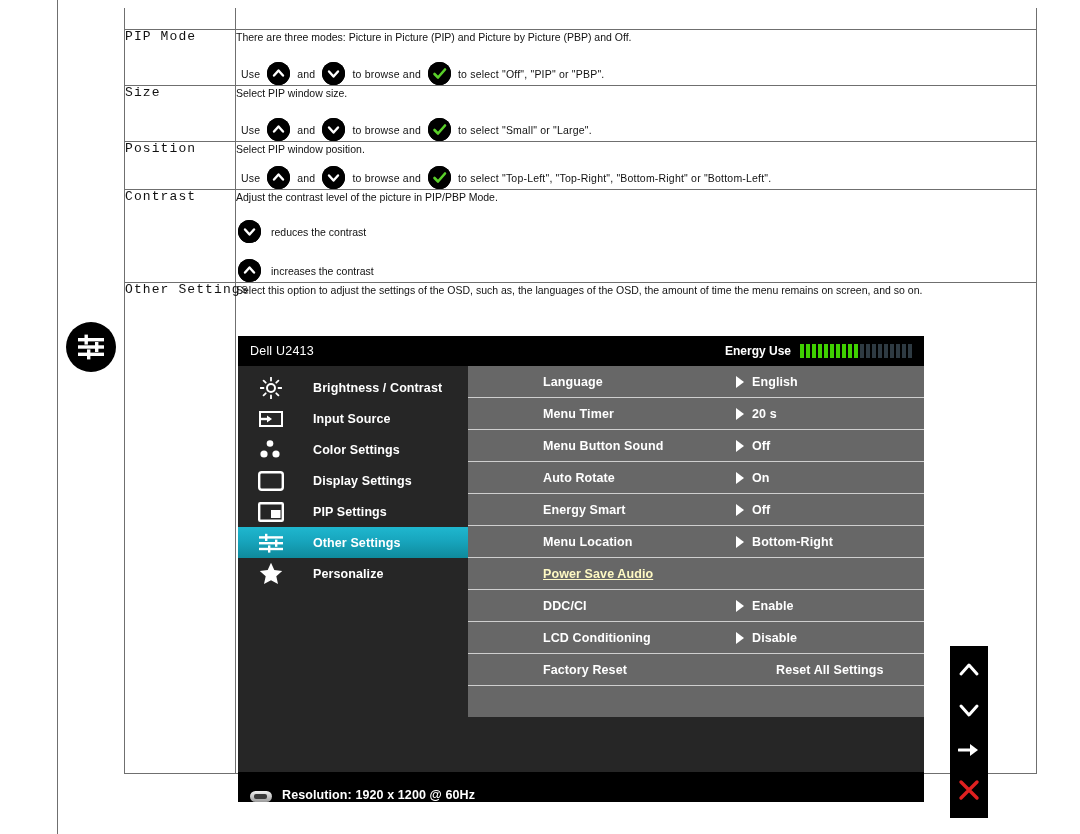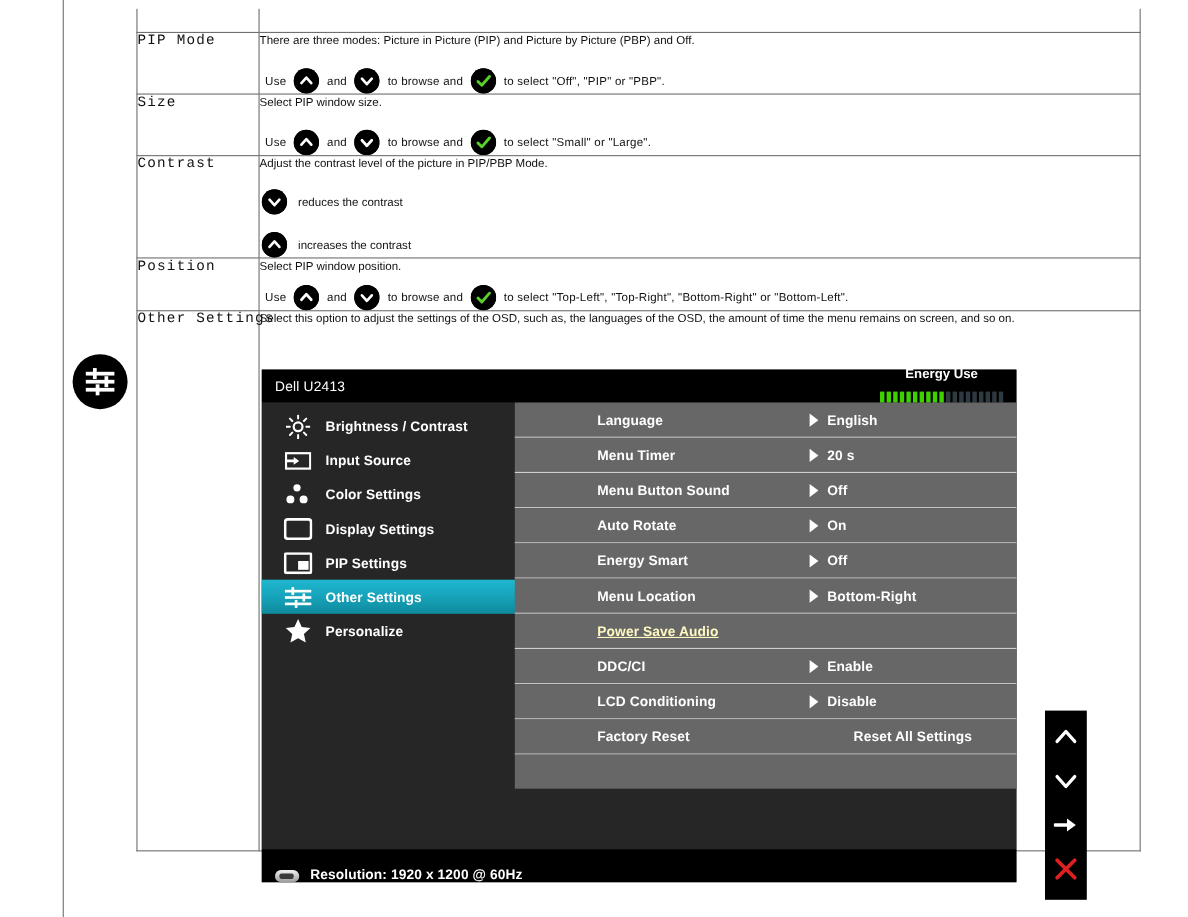--- a/index.html
+++ b/index.html
@@ -69,37 +69,37 @@
   
   #osd{
     position:absolute;left:238px;top:336px;width:686px;height:466px;
     background:#262626;
   }
   #osd-header{
     height:30px;background:#000;display:flex;align-items:center;
     padding:0 12px;justify-content:space-between;
   }
   #osd-title{color:#fff;font-size:12.5px;font-weight:normal;letter-spacing:.2px;}
-  #osd-energy{display:flex;align-items:center;gap:9px;flex-direction:column;}
+  #osd-energy{display:flex;align-items:center;gap:9px;}
   #osd-energy-label{color:#fff;font-size:12px;font-weight:bold;}
   #energy-bars{display:flex;gap:2px;align-items:center;}
   .ebar{width:4px;height:14px;}
   .ebar.on{background:#3fd000;}
   .ebar.off{background:#2e3a42;}
 
   #osd-body{display:flex;height:406px;}
   #osd-sidebar{width:230px;background:#262626;position:relative;padding-top:6px;}
   .side-item{
     height:31px;display:flex;align-items:center;padding-left:16px;position:relative;
   }
   .side-ico{
     width:34px;flex:0 0 34px;display:flex;align-items:center;justify-content:center;
   }
   .side-label{
-    color:#fff;font-size:12.5px;font-weight:bold;margin-left:8px;letter-spacing:.1px;
+    color:#fff;font-size:12.5px;font-weight:bold;margin-left:25px;letter-spacing:.1px;
   }
   .side-item.active{
     background:linear-gradient(to bottom,#1fb7cf 0%,#17a5bd 45%,#0f8a9c 100%);
     width:230px;
   }
   .side-item.active .side-label{color:#ffffff;}
 
   #osd-rows{flex:1;background:#262626;}
   .orow{
     height:31px;background:#676767;border-bottom:1px solid #cfcfcf;
@@ -226,47 +226,20 @@
                 <path d="M6.5 12 L10 15.5 L17 7.5" stroke="#5ad02a" stroke-width="2.6" fill="none" stroke-linecap="round" stroke-linejoin="round"></path>
               </svg>
         </span>
         <span class="word">to select "Small" or "Large".</span>
       </div>
     </td>
   </tr>
 
   <tr>
     <td class="col-label">
-      <div class="label-txt">Contrast</div>
-    </td>
-    <td class="col-desc">
-      <div class="desc-txt">Adjust the contrast level of the picture in PIP/PBP Mode.</div>
-      <div class="contrast-line" style="margin-top:16px;">
-        <span class="bubble">
-          <svg width="23" height="23" viewBox="0 0 23 23">
-                <circle cx="11.5" cy="11.5" r="11.5" fill="#000"></circle>
-                <path d="M7 9.5 L11.5 14.5 L16 9.5" stroke="#fff" stroke-width="2.4" fill="none" stroke-linecap="round" stroke-linejoin="round"></path>
-              </svg>
-        </span>
-        <span class="word">reduces the contrast</span>
-      </div>
-      <div class="contrast-line" style="margin-top:16px;">
-        <span class="bubble">
-          <svg width="23" height="23" viewBox="0 0 23 23">
-                <circle cx="11.5" cy="11.5" r="11.5" fill="#000"></circle>
-                <path d="M7 13.5 L11.5 8.5 L16 13.5" stroke="#fff" stroke-width="2.4" fill="none" stroke-linecap="round" stroke-linejoin="round"></path>
-              </svg>
-        </span>
-        <span class="word">increases the contrast</span>
-      </div>
-    </td>
-  </tr>
-
-  <tr>
-    <td class="col-label">
       <div class="label-txt">Position</div>
     </td>
     <td class="col-desc">
       <div class="desc-txt">Select PIP window position.</div>
       <div class="instr-line" style="margin-top:10px;">
         <span class="word">Use</span>
         <span class="bubble">
           <svg width="23" height="23" viewBox="0 0 23 23">
                 <circle cx="11.5" cy="11.5" r="11.5" fill="#000"></circle>
                 <path d="M7 13.5 L11.5 8.5 L16 13.5" stroke="#fff" stroke-width="2.4" fill="none" stroke-linecap="round" stroke-linejoin="round"></path>
@@ -280,20 +253,47 @@
               </svg>
         </span>
         <span class="word">to browse and</span>
         <span class="bubble check">
           <svg width="23" height="23" viewBox="0 0 23 23">
                 <circle cx="11.5" cy="11.5" r="11.5" fill="#000"></circle>
                 <path d="M6.5 12 L10 15.5 L17 7.5" stroke="#5ad02a" stroke-width="2.6" fill="none" stroke-linecap="round" stroke-linejoin="round"></path>
               </svg>
         </span>
         <span class="word">to select "Top-Left", "Top-Right", "Bottom-Right" or "Bottom-Left".</span>
+      </div>
+    </td>
+  </tr>
+
+  <tr>
+    <td class="col-label">
+      <div class="label-txt">Contrast</div>
+    </td>
+    <td class="col-desc">
+      <div class="desc-txt">Adjust the contrast level of the picture in PIP/PBP Mode.</div>
+      <div class="contrast-line" style="margin-top:16px;">
+        <span class="bubble">
+          <svg width="23" height="23" viewBox="0 0 23 23">
+                <circle cx="11.5" cy="11.5" r="11.5" fill="#000"></circle>
+                <path d="M7 9.5 L11.5 14.5 L16 9.5" stroke="#fff" stroke-width="2.4" fill="none" stroke-linecap="round" stroke-linejoin="round"></path>
+              </svg>
+        </span>
+        <span class="word">reduces the contrast</span>
+      </div>
+      <div class="contrast-line" style="margin-top:16px;">
+        <span class="bubble">
+          <svg width="23" height="23" viewBox="0 0 23 23">
+                <circle cx="11.5" cy="11.5" r="11.5" fill="#000"></circle>
+                <path d="M7 13.5 L11.5 8.5 L16 13.5" stroke="#fff" stroke-width="2.4" fill="none" stroke-linecap="round" stroke-linejoin="round"></path>
+              </svg>
+        </span>
+        <span class="word">increases the contrast</span>
       </div>
     </td>
   </tr>
 
   <tr class="row-top">
     <td class="col-label" style="height:490px;">
       <div class="label-txt">Other Settings</div>
     </td>
     <td class="col-desc">
       <div class="desc-txt">Select this option to adjust the settings of the OSD, such as, the languages of the OSD, the amount of time the menu remains on screen, and so on.</div>

